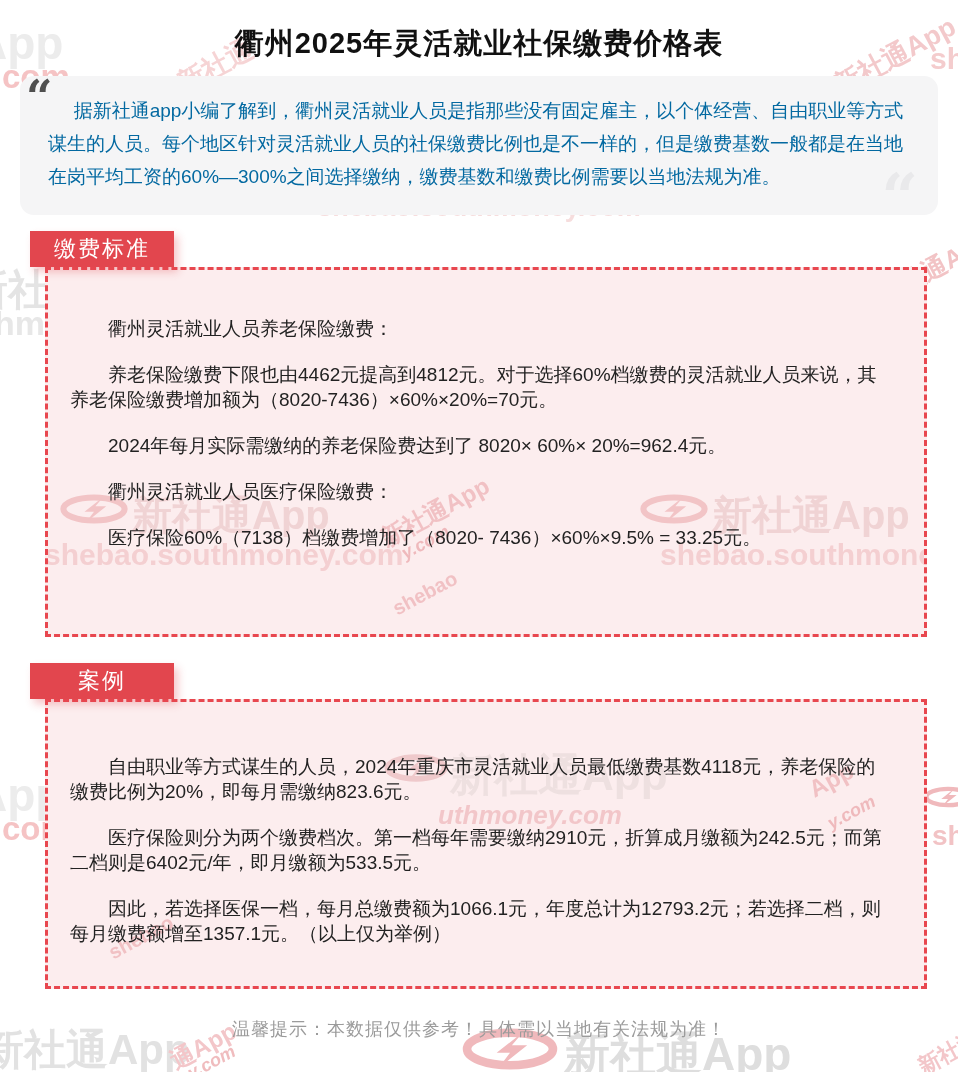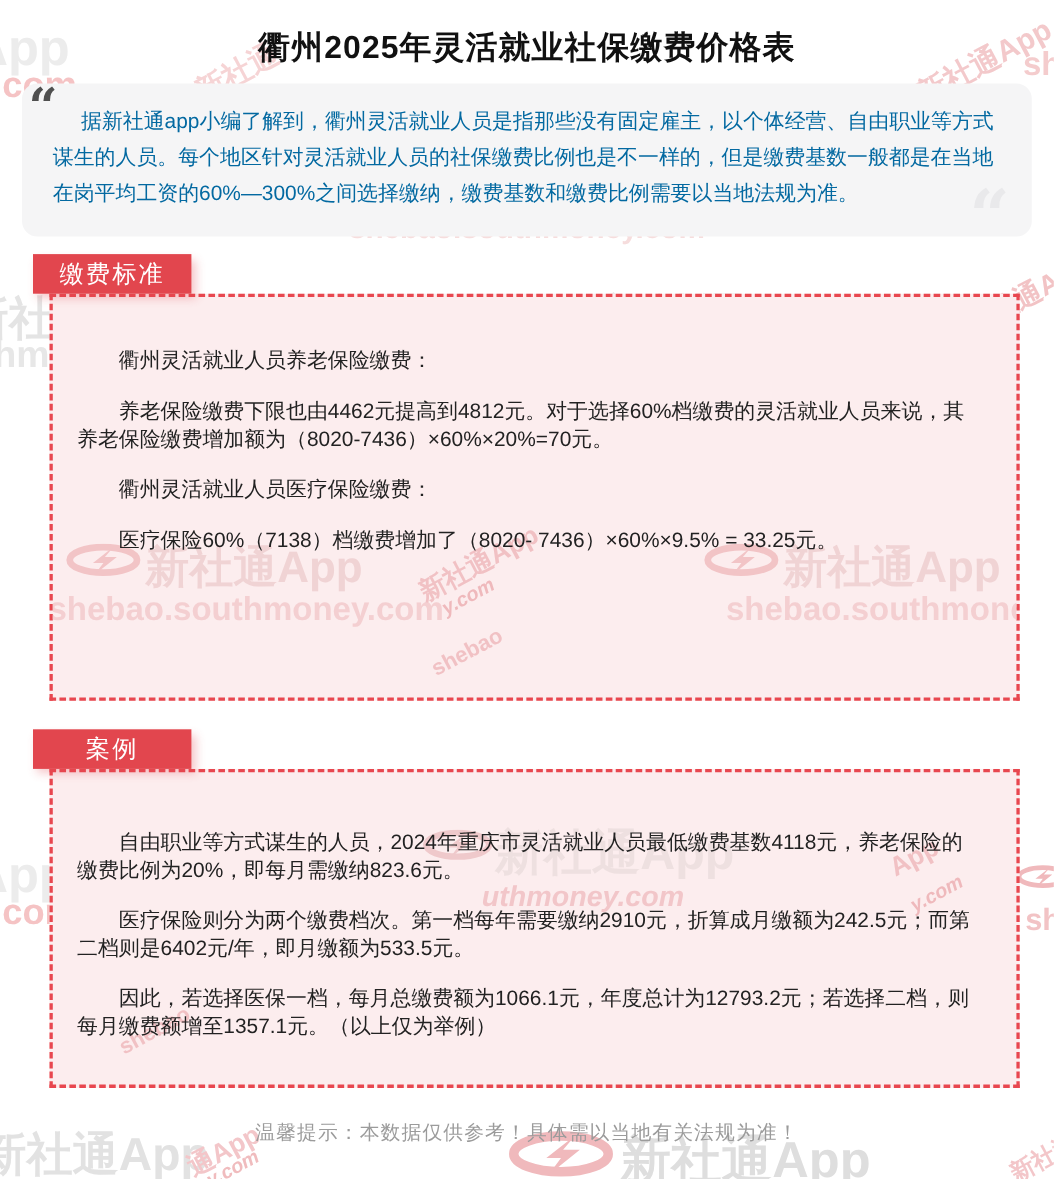--- a/index.html
+++ b/index.html
@@ -212,20 +212,21 @@
           </span>
         <span class="wm b1-brand-r">新社通App</span>
         <span class="wm b1-dom-r">shebao.southmoney.com</span>
         <span class="wm b1-rot-c rot">新社通App</span>
         <span class="wm b1-rot-c2 rot">y.com</span>
         <span class="wm b1-rot-b rot">shebao</span>
       </div>
       <div class="card-content">
         <p>衢州灵活就业人员养老保险缴费：</p>
         <p>养老保险缴费下限也由4462元提高到4812元。对于选择60%档缴费的灵活就业人员来说，其养老保险缴费增加额为（8020-7436）×60%×20%=70元。</p>
+        <p>2024年每月实际需缴纳的养老保险费达到了 8020× 60%× 20%=962.4元。</p>
         <p>衢州灵活就业人员医疗保险缴费：</p>
         <p>医疗保险60%（7138）档缴费增加了（8020- 7436）×60%×9.5% = 33.25元。</p>
       </div>
     </div>
   </div>
 
   <div class="section section-2">
     <div class="badge">案例</div>
     <div class="dashed-card card-2">
       <div class="wm-incard">

